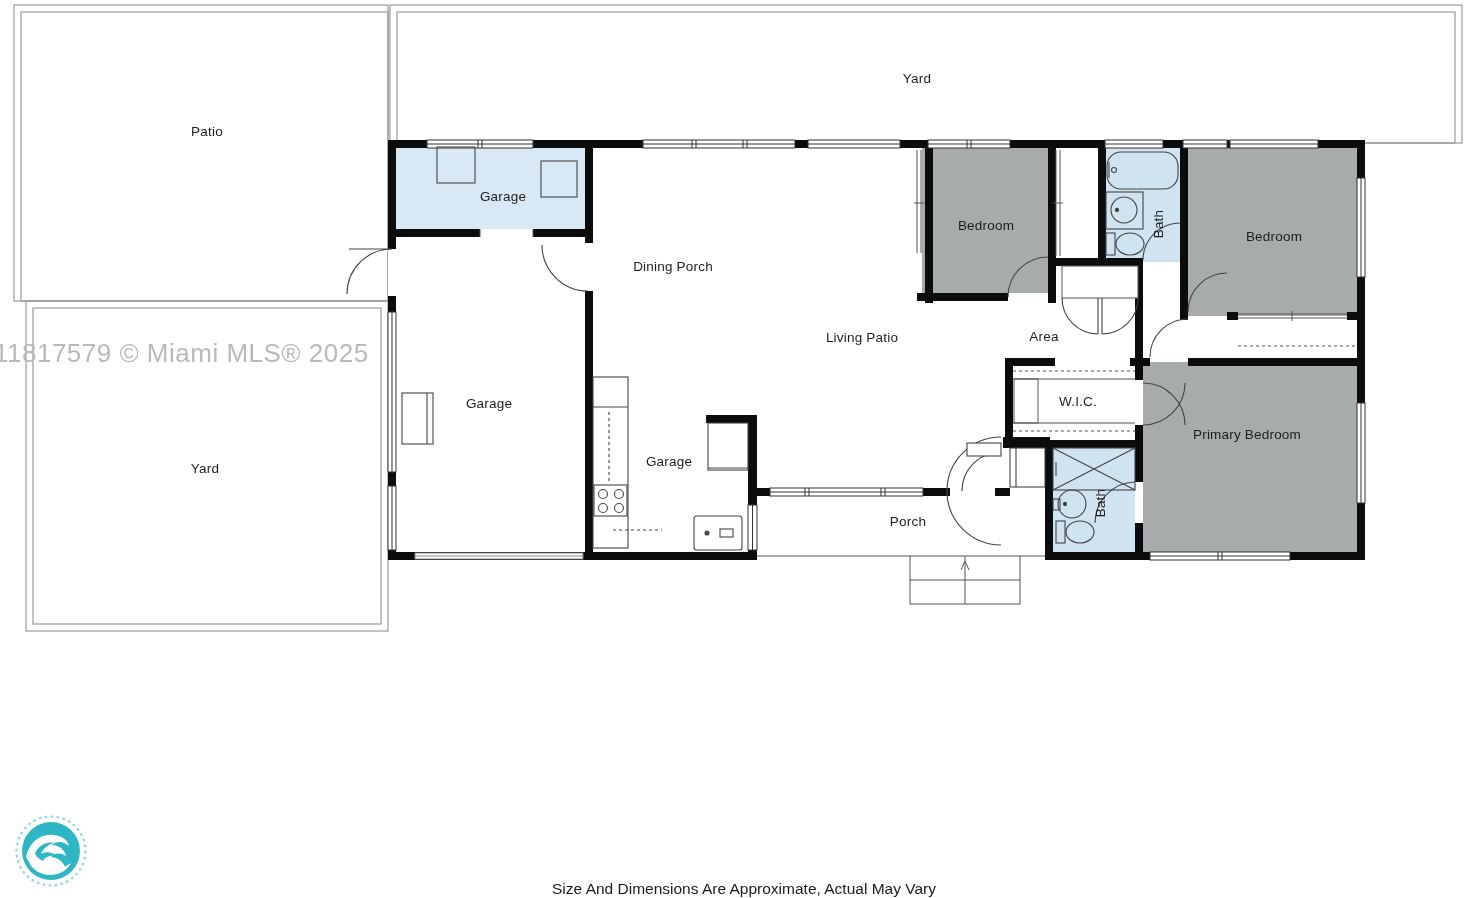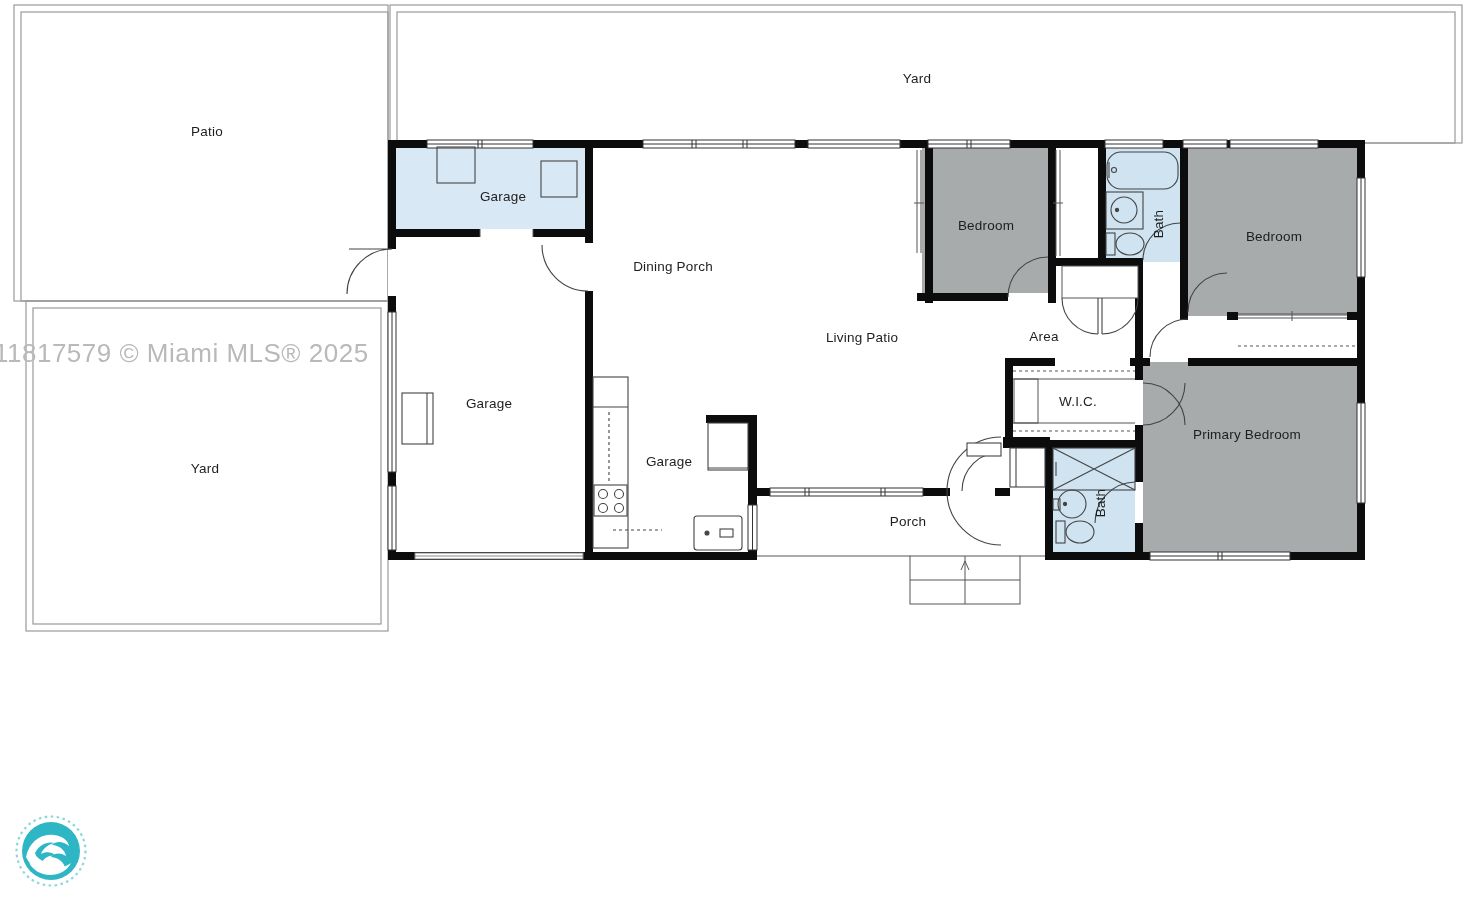--- a/index.html
+++ b/index.html
@@ -224,20 +224,21 @@
 <div class="lbl" style="left:908px;top:521px">Porch</div>
 <div class="lbl" style="left:1044px;top:336px">Area</div>
 <div class="lbl" style="left:1078px;top:401px">W.I.C.</div>
 <div class="lbl" style="left:986px;top:225px">Bedroom</div>
 <div class="lbl" style="left:1274px;top:236px">Bedroom</div>
 <div class="lbl" style="left:1247px;top:434px">Primary Bedroom</div>
 <div class="lbl rot" style="left:1158px;top:224px">Bath</div>
 <div class="lbl rot" style="left:1100px;top:503px">Bath</div>
 
 <div id="watermark">11817579 © Miami MLS® 2025</div>
+<div id="disclaimer">Size And Dimensions Are Approximate, Actual May Vary</div>
 
 <svg id="logo" width="76" height="76" viewBox="0 0 76 76">
   <circle cx="38" cy="38" r="34.5" fill="none" stroke="var(--logo_ring,#8ad6dc)" stroke-width="2.2" stroke-dasharray="2.5 3.5"></circle>
   <circle cx="38" cy="38" r="29" fill="var(--logo,#2eb6c4)"></circle>
   <path fill="#ffffff" d="M13 44 C16 29 28 20 41 22 C50 23 55 28 56 33 C50 28 43 28 39 32
            C46 32 52 37 53 43 C47 39 41 40 38 44 C46 45 51 49 52 55
            C40 62 20 60 13 44 Z"></path>
   <path fill="var(--logo,#2eb6c4)" d="M22 40 C26 32 34 28 42 30 C36 31 30 35 28 41
            C33 38 40 39 43 43 C37 42 32 44 30 48 C26 46 23 44 22 40 Z"></path>
   <path fill="#ffffff" d="M16 50 C26 58 46 59 58 50 C54 58 46 62 37 62 C28 62 20 57 16 50 Z"></path>

